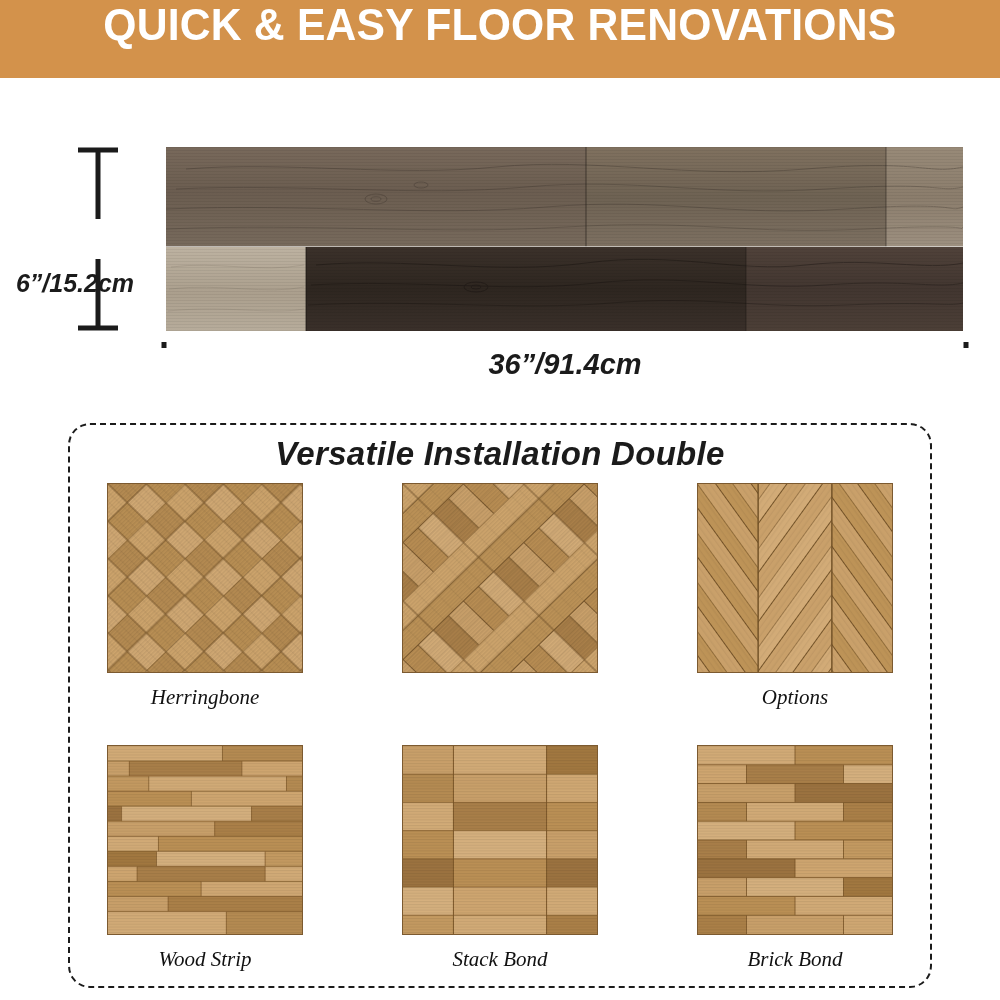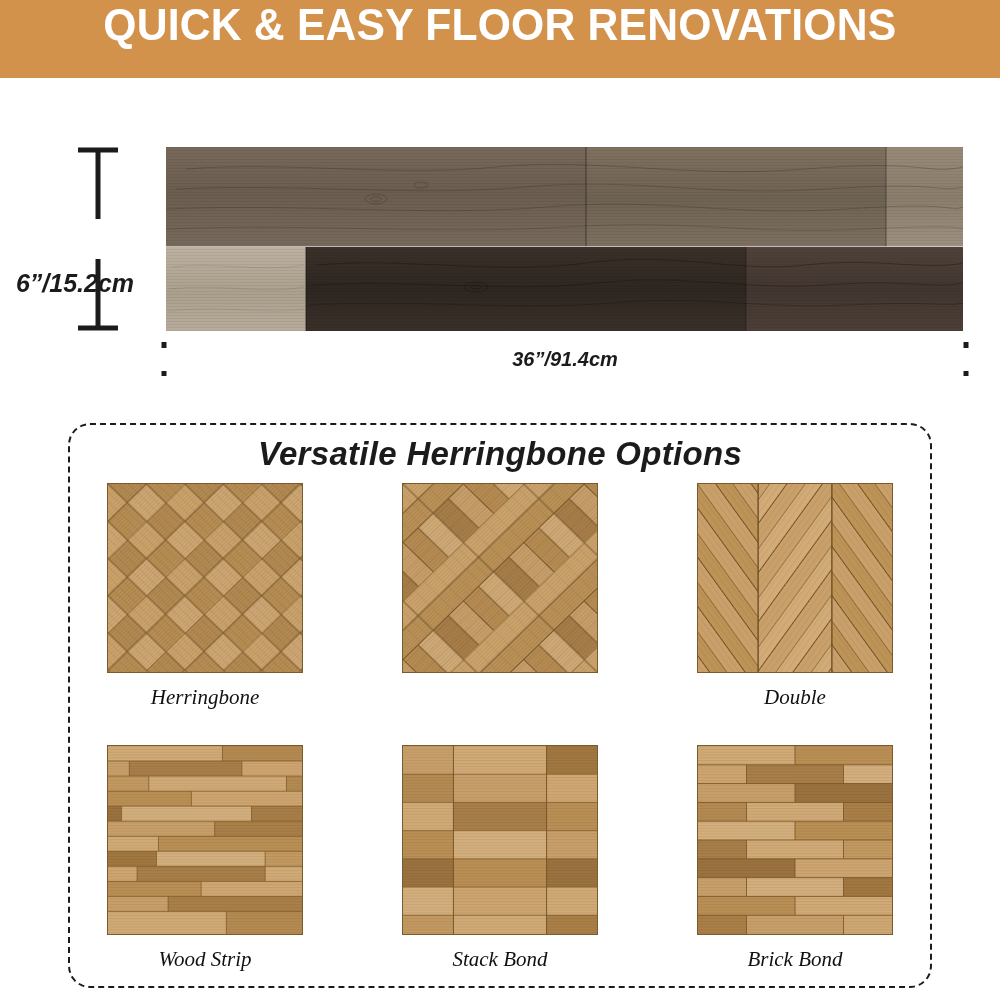--- a/index.html
+++ b/index.html
@@ -83,21 +83,21 @@
   }
   .dim-h-label {
     position: absolute;
     left: 160px;
     top: 348px;
     width: 810px;
     text-align: center;
     font-family: "Liberation Sans", sans-serif;
     font-weight: bold;
     font-style: italic;
-    font-size: 20px;
+    font-size: 29px;
     color: #1b1b1b;
     background: #ffffff;
     padding: 0;
     white-space: nowrap;
   }
   .dim-h-label span { background: #ffffff; padding: 0 10px; }
 
   
   .options-panel {
     position: absolute;
@@ -274,21 +274,21 @@
     </g>
     <g stroke="#1b1b1b" stroke-width="5">
       <line x1="4" y1="19" x2="320" y2="19"></line>
       <line x1="496" y1="19" x2="806" y2="19"></line>
     </g>
   </svg>
 </div>
 <div class="dim-h-label"><span>36”/91.4cm</span></div>
 
 <div class="options-panel"></div>
-<div class="options-title">Versatile Herringbone Options</div>
+<div class="options-title">Versatile Installation Double</div>
 
 <div class="grid">
 
   <div class="row">
 
     <div class="cell">
       <div class="swatch">
         <svg viewBox="0 0 200 200" preserveAspectRatio="none" aria-hidden="true">
           <defs>
             <pattern id="hbStripe" width="3" height="3" patternUnits="userSpaceOnUse" patternTransform="rotate(45)">
@@ -416,21 +416,21 @@
           </g>
           <g clip-path="url(#clipRightCol)">
             <rect x="-40" y="-40" width="280" height="280" fill="url(#chvA)"></rect>
           </g>
           <g stroke="#6f4f25" stroke-width="1.6" opacity="0.9">
             <line x1="62" y1="0" x2="62" y2="200"></line>
             <line x1="138" y1="0" x2="138" y2="200"></line>
           </g>
         </svg>
       </div>
-      <div class="swatch-label">Double</div>
+      <div class="swatch-label">Options</div>
     </div>
   </div>
 
   <div class="row">
 
     <div class="cell">
       <div class="swatch">
         <svg viewBox="0 0 200 200" preserveAspectRatio="none" aria-hidden="true">
           <defs>
             <pattern id="hStripe" width="3" height="3" patternUnits="userSpaceOnUse">

